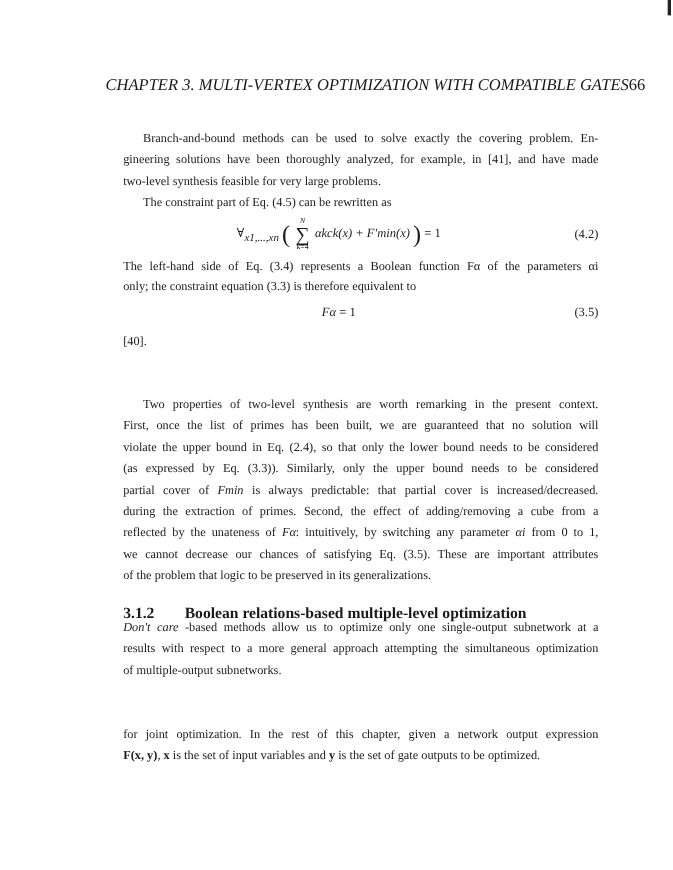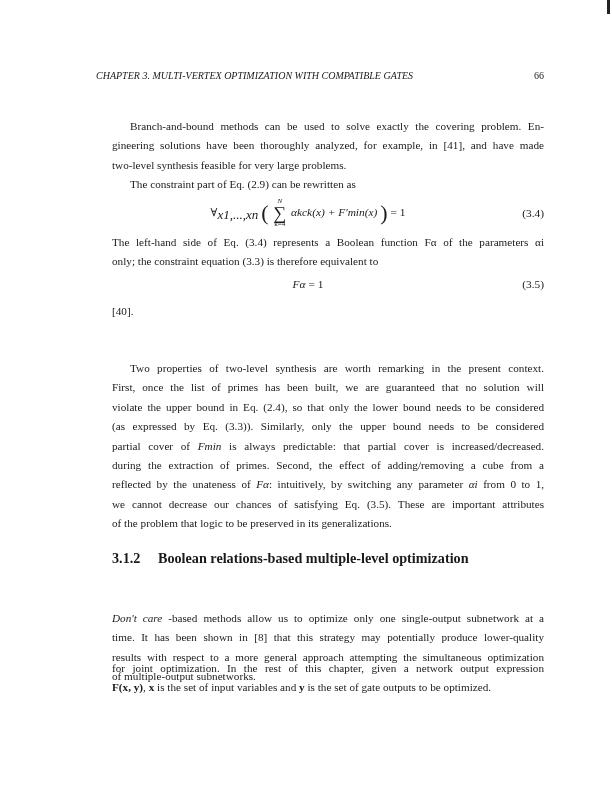--- a/index.html
+++ b/index.html
@@ -7,21 +7,21 @@
     width: 612px; height: 791px; position: relative; overflow: hidden;
     font-family: "Liberation Serif", "DejaVu Serif", serif;
     color: #1a1a1a;
   }
   .edge-mark {
     position: absolute; right: 2px; top: 0; width: 3px; height: 14px;
     background: #222;
   }
   .running-head {
     position: absolute; left: 96px; top: 70px; width: 448px;
-    font-size: 10px; font-style: italic; white-space: nowrap;
+    font-size: 15px; font-style: italic; white-space: nowrap;
     display: flex; justify-content: space-between;
   }
   .running-head .pg { font-style: normal; }
   .text {
     position: absolute; left: 112px; width: 432px;
     font-size: 11.2px; line-height: 19.4px; text-align: justify;
   }
   .line { display: block; height: 19.4px; white-space: nowrap; text-align: justify; text-align-last: justify; }
   .line.last { text-align-last: left; }
   .indent { padding-left: 18px; }
@@ -31,58 +31,58 @@
   }
   .eq .body { flex: 1; text-align: center; font-style: normal; }
   .eq .num { width: 40px; text-align: right; }
   i.m { font-style: italic; }
   b.v { font-weight: bold; font-style: normal; }
   .sum { display: inline-flex; flex-direction: column; align-items: center; vertical-align: middle; line-height: 1; margin: 0 2px; }
   .sum .top { font-size: 7px; font-style: italic; }
   .sum .sig { font-size: 18px; line-height: 16px; }
   .sum .bot { font-size: 7px; }
   .paren { font-size: 22px; vertical-align: middle; line-height: 1; }
-  sub { font-size: 13px; }
+  sub { font-size: 10px; }
   .section-title {
     position: absolute; left: 112px; top: 550px;
     font-size: 14.2px; font-weight: bold; white-space: nowrap;
   }
-  .section-title .secnum { margin-right: 14px; }
+  .section-title .secnum { margin-right: 24px; }
 </style>
 </head>
 <body>
 
 <div class="edge-mark"></div>
 
 <div class="running-head">
   <span>CHAPTER 3.  MULTI-VERTEX OPTIMIZATION WITH COMPATIBLE GATES</span>
   <span class="pg">66</span>
 </div>
 
 <div class="text" style="top:117px;">
   <span class="line indent">Branch-and-bound methods can be used to solve exactly the covering problem. En-</span>
   <span class="line">gineering solutions have been thoroughly analyzed, for example, in [41], and have made</span>
   <span class="line last">two-level synthesis feasible for very large problems.</span>
-  <span class="line last indent">The constraint part of Eq. (2.9) can be rewritten as</span>
+  <span class="line last indent">The constraint part of Eq. (4.5) can be rewritten as</span>
 </div>
 
 <div class="eq" style="top:193px; height:40px;">
   <span class="body">
     <span>∀</span><sub><i class="m">x1,...,xn</i></sub>
     <span class="paren">(</span>
     <span class="sum">
       <span class="top">N</span>
       <span class="sig">∑</span>
       <span class="bot">k=4</span>
     </span>
     <i class="m">αkck(x) + F′min(x)</i>
     <span class="paren">)</span>
     <span>= 1</span>
   </span>
-  <span class="num">(3.4)</span>
+  <span class="num">(4.2)</span>
 </div>
 
 <div class="text" style="top:233px;">
   <span class="line">The left-hand side of Eq. (3.4) represents a Boolean function Fα of the parameters αi</span>
   <span class="line last">only; the constraint equation (3.3) is therefore equivalent to</span>
 </div>
 
 <div class="eq" style="top:274px; height:20px;">
   <span class="body">
     <i class="m">Fα</i>
@@ -114,26 +114,25 @@
   </span>
   <span class="line">we cannot decrease our chances of satisfying Eq. (3.5). These are important attributes</span>
   <span class="line last">of the problem that logic to be preserved in its generalizations.</span>
 </div>
 
 <div class="section-title">
   <span class="secnum">3.1.2</span>
   <span>Boolean relations-based multiple-level optimization</span>
 </div>
 
-<div class="text" style="top:609px;">
+<div class="text" style="top:562px;">
   <span class="line">
     <i>Don't care</i>
     <span>-based methods allow us to optimize only one single-output subnetwork at a</span>
   </span>
-  <span class="line">time. It has been shown in [8] that this strategy may potentially produce lower-quality</span>
   <span class="line">results with respect to a more general approach attempting the simultaneous optimization</span>
   <span class="line last">of multiple-output subnetworks.</span>
 </div>
 
 <div class="text" style="top:659px;">
   <span class="line">for joint optimization. In the rest of this chapter, given a network output expression</span>
   <span class="line last">
     <b class="v">F(x, y)</b><span>, </span><b class="v">x</b><span> is the set of input variables and </span><b class="v">y</b><span> is the set of gate outputs to be optimized.</span>
   </span>
 </div>

